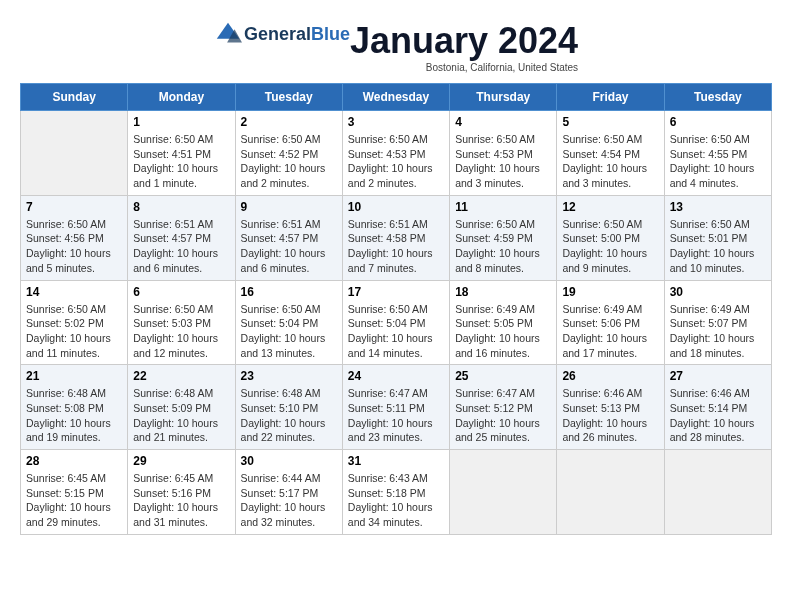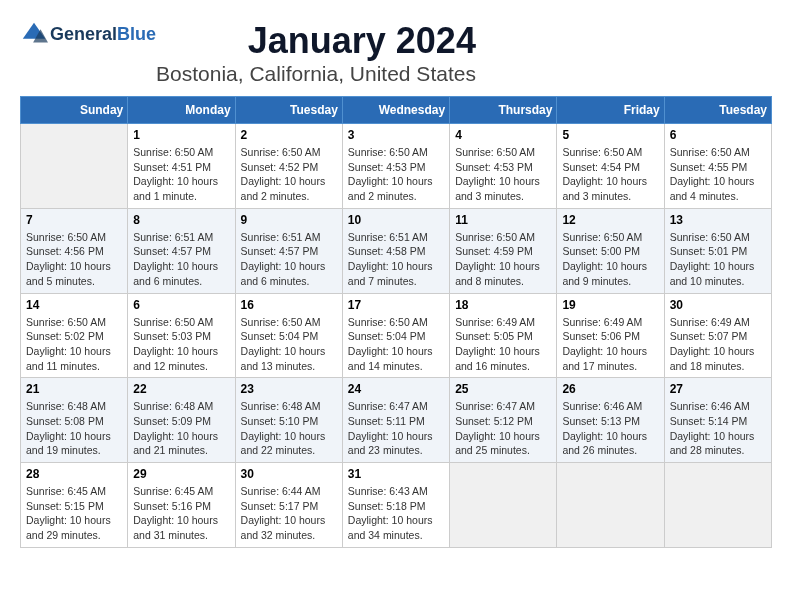--- a/index.html
+++ b/index.html
@@ -5,21 +5,21 @@
     * { box-sizing: border-box; margin: 0; padding: 0; }
     body {
       font-family: Arial, sans-serif;
       background: #fff;
       width: 792px;
       min-height: 612px;
       padding: 20px;
     }
     .header {
       display: flex;
-      justify-content: flex-start;
+      justify-content: center;
       align-items: flex-start;
       margin-bottom: 10px;
     }
     .logo {
       display: flex;
       align-items: center;
     }
     .logo-icon {
       width: 28px;
       height: 28px;
@@ -27,33 +27,33 @@
     }
     .title-section {
       text-align: right;
     }
     .month-title {
       font-size: 36px;
       font-weight: bold;
       color: #0f172a;
     }
     .location {
-      font-size: 21px;
+      font-size: 10px;
       color: #444;
     }
     table {
       width: 100%;
       border-collapse: collapse;
       font-size: 11px;
     }
     thead tr th {
       background-color: #2a6bb5;
       color: #fff;
       padding: 6px 4px;
-      text-align: right;
+      text-align: center;
       font-size: 12px;
       border: 1px solid #5090d0;
     }
     tbody tr td {
       border: 1px solid #ccc;
       padding: 4px 5px;
       vertical-align: top;
       width: 107px;
       min-height: 70px;
     }

